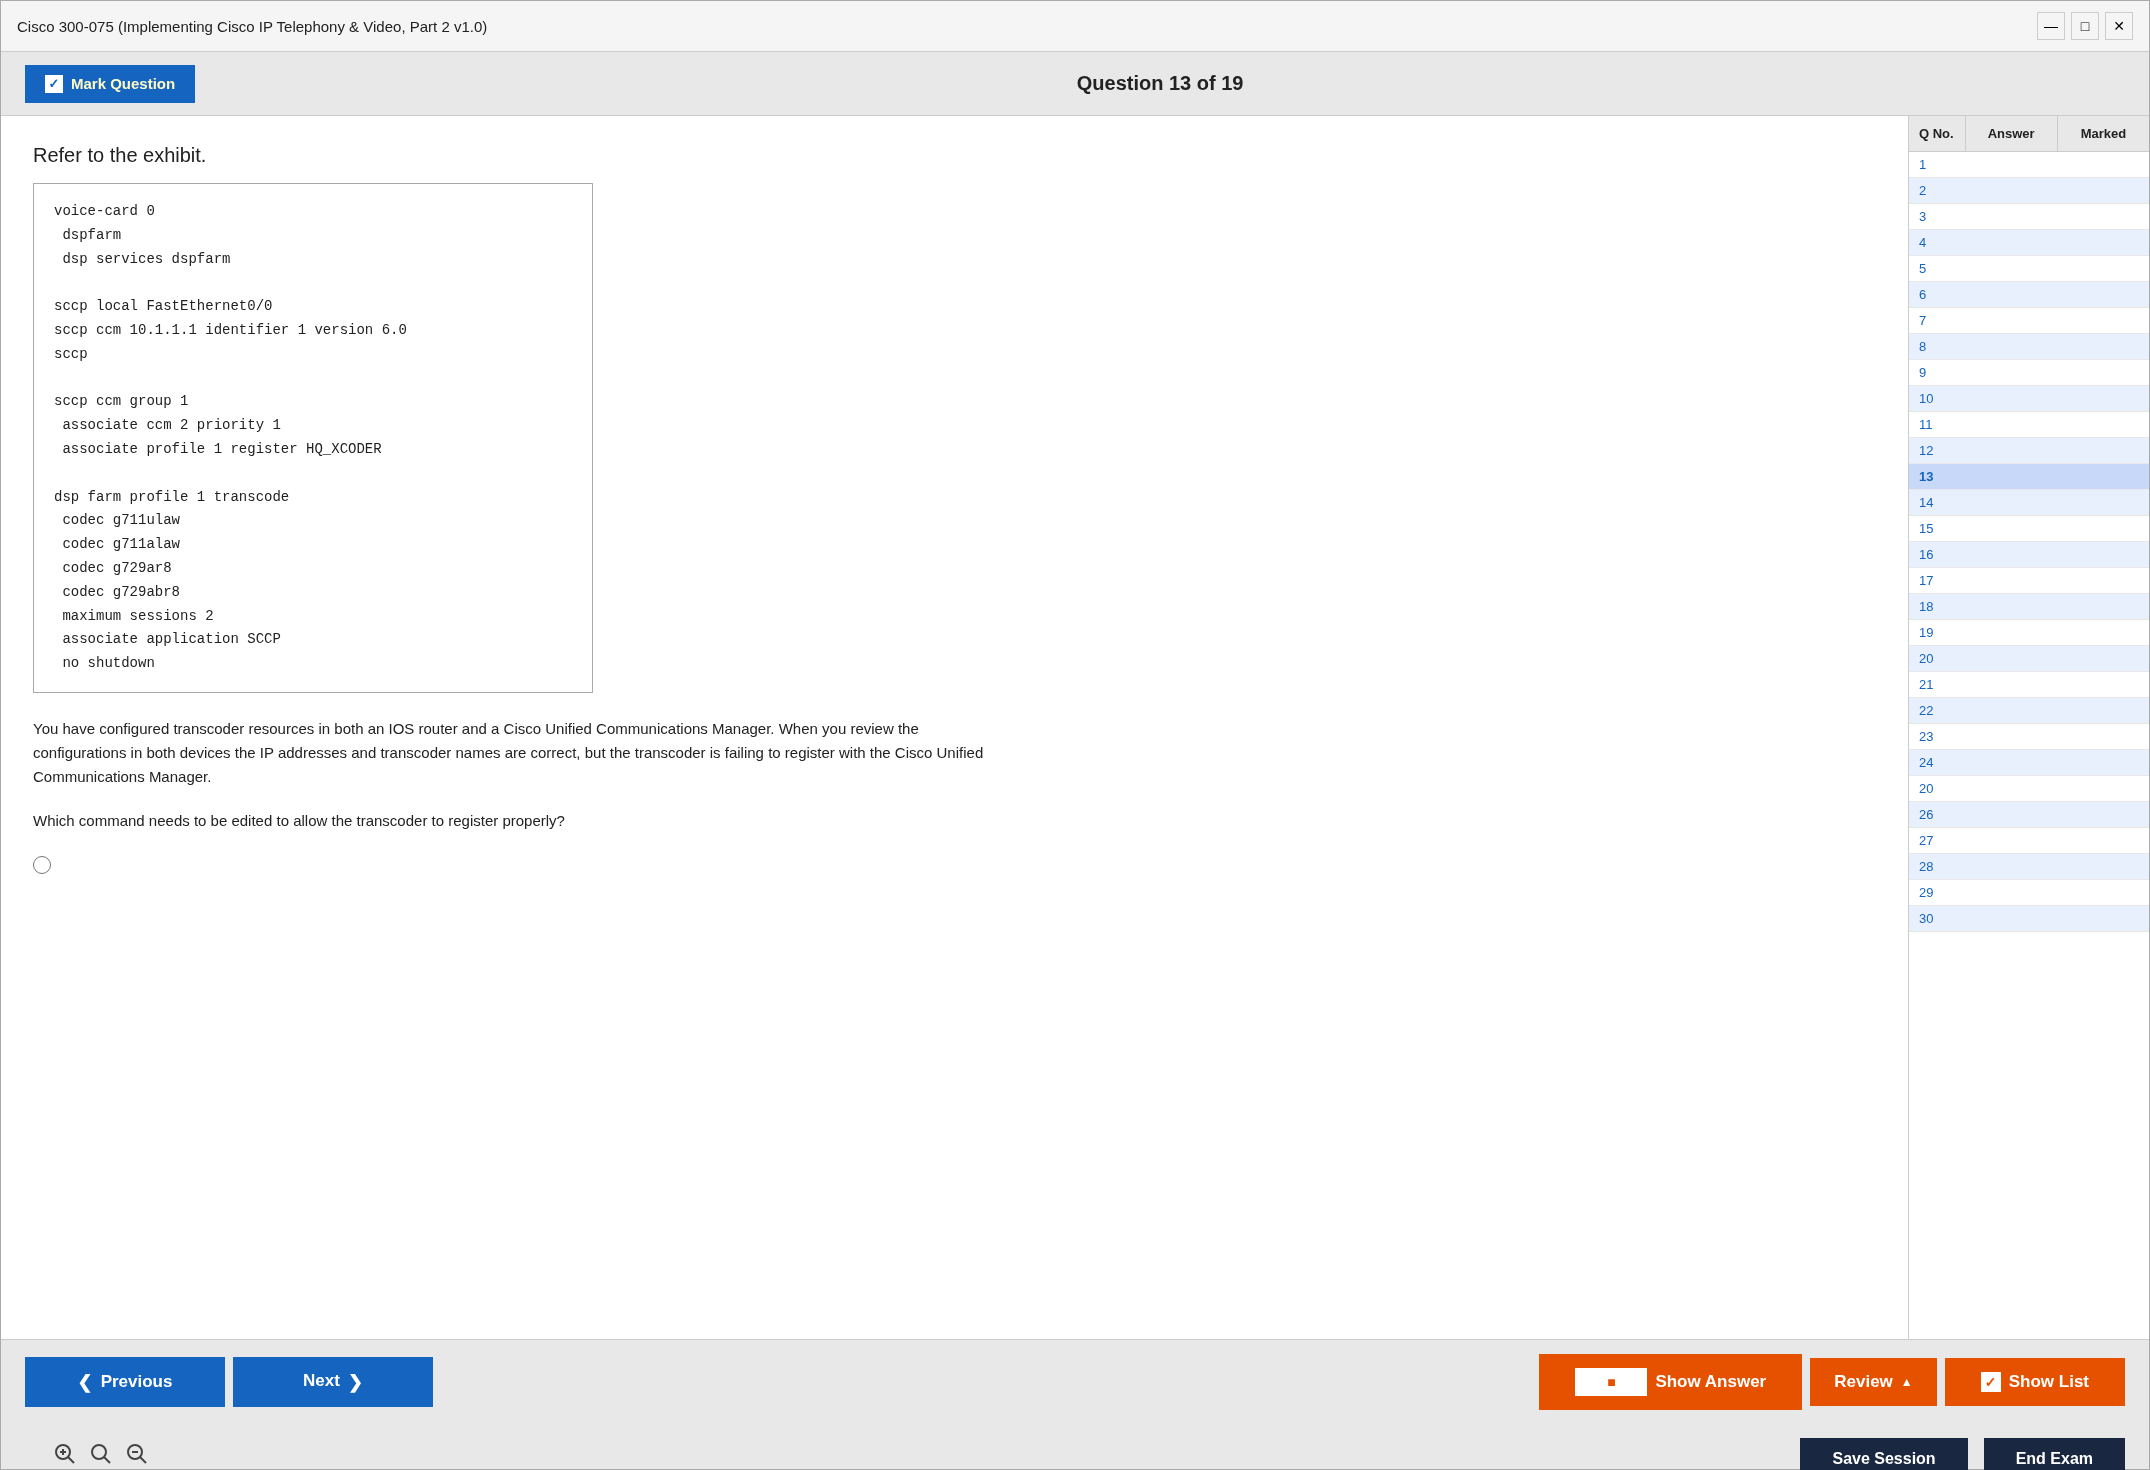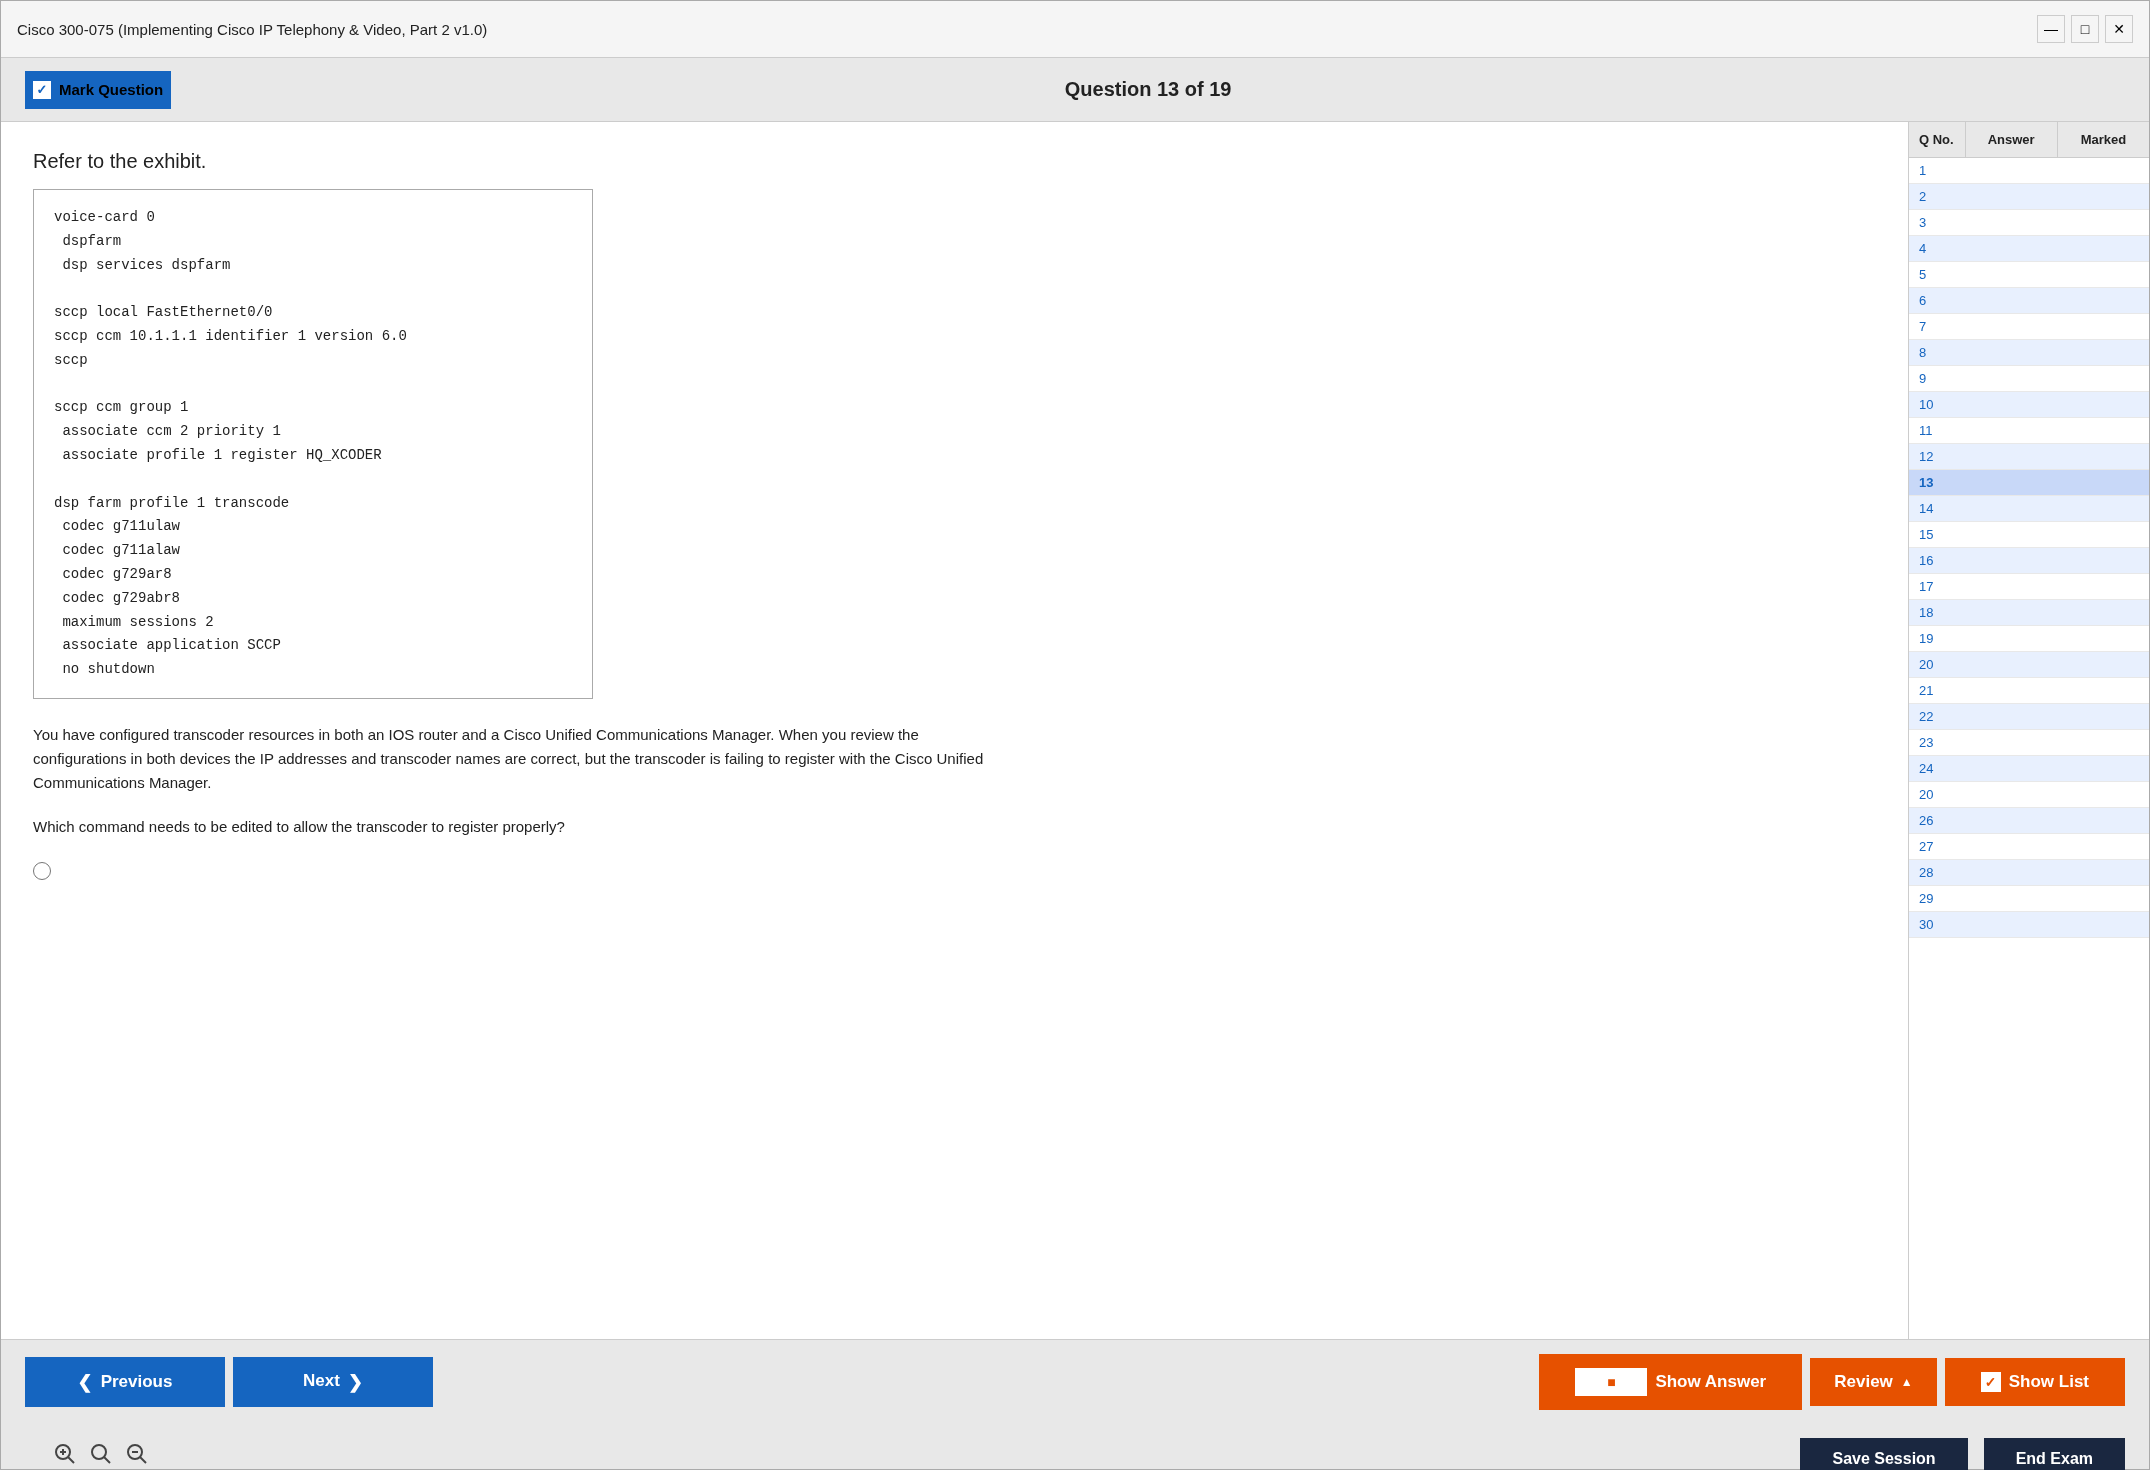--- a/index.html
+++ b/index.html
@@ -1,28 +1,28 @@
 <!DOCTYPE html>
 <html><head>
   <meta charset="utf-8">
   <style>
     * { box-sizing: border-box; margin: 0; padding: 0; }
     body { font-family: 'Segoe UI', Arial, sans-serif; font-size: 14px; background: #f0f0f0; color: #222; }
 
     .window { width: 2150px; min-height: 1470px; background: #fff; border: 1px solid #aaa; display: flex; flex-direction: column; }
 
     
-    .titlebar { background: #f5f5f5; border-bottom: 1px solid #ccc; height: 57px; display: flex; align-items: center; padding: 0 16px; gap: 0; }
+    .titlebar { background: #f5f5f5; border-bottom: 1px solid #ccc; height: 51px; display: flex; align-items: center; padding: 0 16px; gap: 0; }
     .titlebar-title { font-size: 15px; color: #222; flex: 1; }
     .titlebar-controls { display: flex; gap: 6px; }
     .titlebar-btn { width: 28px; height: 28px; border: 1px solid #ccc; background: #f5f5f5; cursor: pointer; display: flex; align-items: center; justify-content: center; font-size: 14px; }
 
     
     .toolbar { background: #e8e8e8; border-bottom: 1px solid #ccc; height: 64px; display: flex; align-items: center; padding: 0 24px; }
-    .mark-question-btn { background: #1565c0; color: #000000; border: none; padding: 10px 8px; font-size: 15px; font-weight: 600; cursor: pointer; display: flex; align-items: center; gap: 8px; }
+    .mark-question-btn { background: #1565c0; color: #fef9c3; border: none; padding: 10px 20px; font-size: 15px; font-weight: 600; cursor: pointer; display: flex; align-items: center; gap: 8px; }
     .mark-question-btn .checkbox-icon { width: 18px; height: 18px; background: #fff; border: 2px solid #fff; display: flex; align-items: center; justify-content: center; }
     .mark-question-btn .checkbox-icon::after { content: '✓'; color: #1565c0; font-size: 13px; font-weight: bold; }
     .toolbar-center { flex: 1; text-align: center; font-size: 20px; font-weight: bold; }
 
     
     .main { display: flex; flex: 1; overflow: hidden; }
 
     
     .question-area { flex: 1; padding: 28px 32px 16px 32px; overflow-y: auto; }
     .refer-text { font-size: 20px; margin-bottom: 16px; }

